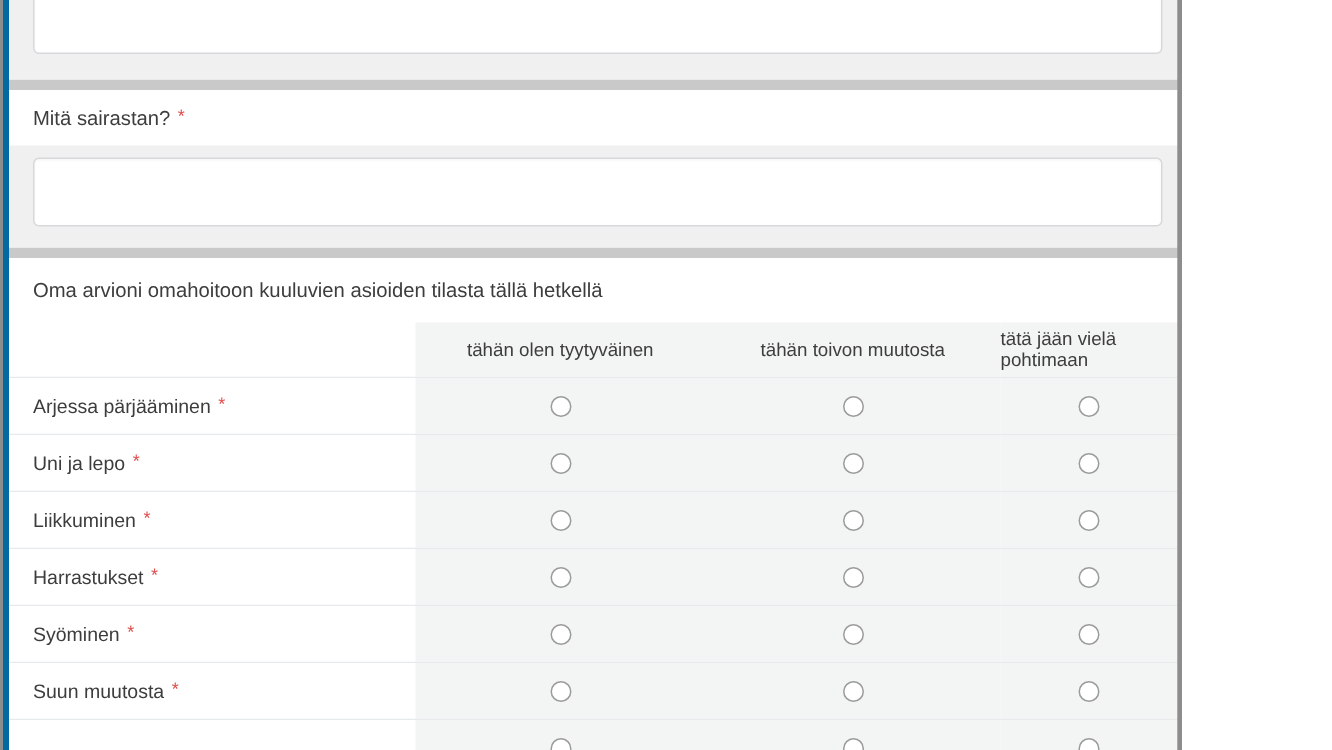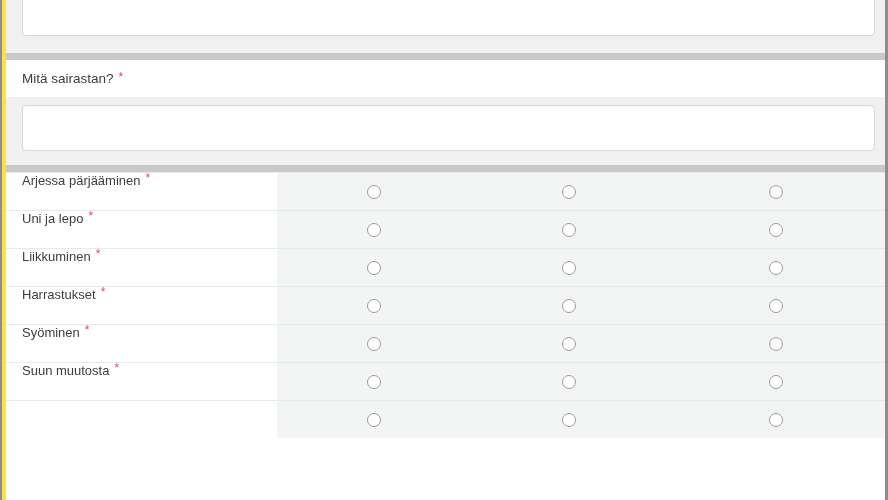--- a/index.html
+++ b/index.html
@@ -4,27 +4,27 @@
 <style>
   * { box-sizing: border-box; margin: 0; padding: 0; }
   html, body { width: 888px; height: 500px; overflow: hidden; }
   body {
     font-family: "Liberation Sans", "DejaVu Sans", sans-serif;
     color: #3d3d3d;
     background: #ffffff;
   }
   .page {
     position: relative;
-    width: 888px;
+    width: 788px;
     height: 500px;
     overflow: hidden;
     border-left: 2px solid #8d8d8d;
     border-right: 3px solid #8d8d8d;
     padding-left: 4px;
-    background: #fde047;
+    background: #0369a1;
   }
   .content { background: #ffffff; height: 100%; }
 
   
   .panel { background: #f0f0f0; position: relative; }
   .panel-top { height: 53px; }
   .text-input {
     position: absolute;
     background: #ffffff;
     border: 1px solid #d6d8da;
@@ -55,21 +55,21 @@
   .matrix-header { height: 36px; border-top: none; }
   .matrix-header .cell-option {
     font-size: 12.5px;
     color: #3d3d3d;
     display: flex; align-items: center; justify-content: center;
     background: #f3f4f4;
   }
   .matrix-row.data { height: 38px; }
   .cell-label {
     background: #ffffff;
-    display: flex; 
+    display: flex; align-items: center;
     padding-left: 16px;
     font-size: 13px;
   }
   .cell-option {
     background: #f3f4f4;
     display: flex; align-items: center; justify-content: center;
   }
   .radio {
     width: 14px; height: 14px;
     border: 1.5px solid #9b9b9b;
@@ -94,22 +94,29 @@
     <div class="label-row">
       <span class="q-label">Mitä sairastan?</span>
       <span class="req">*</span>
     </div>
     <div class="panel panel-b">
       <div class="text-input input-b"></div>
     </div>
 
     <div class="separator"></div>
 
+    <div class="section-title">Oma arvioni omahoitoon kuuluvien asioiden tilasta tällä hetkellä</div>
 
     <div class="matrix">
+      <div class="matrix-row matrix-header">
+        <div class="cell-label"></div>
+        <div class="cell-option">tähän olen tyytyväinen</div>
+        <div class="cell-option">tähän toivon muutosta</div>
+        <div class="cell-option">tätä jään vielä pohtimaan</div>
+      </div>
       <div id="matrix-rows">
   <div class="matrix-row data">
     <div class="cell-label">
       <span>Arjessa pärjääminen</span>
       <span class="req">*</span>
     </div>
     <div class="cell-option">
       <span class="radio"></span>
     </div>
     <div class="cell-option">

